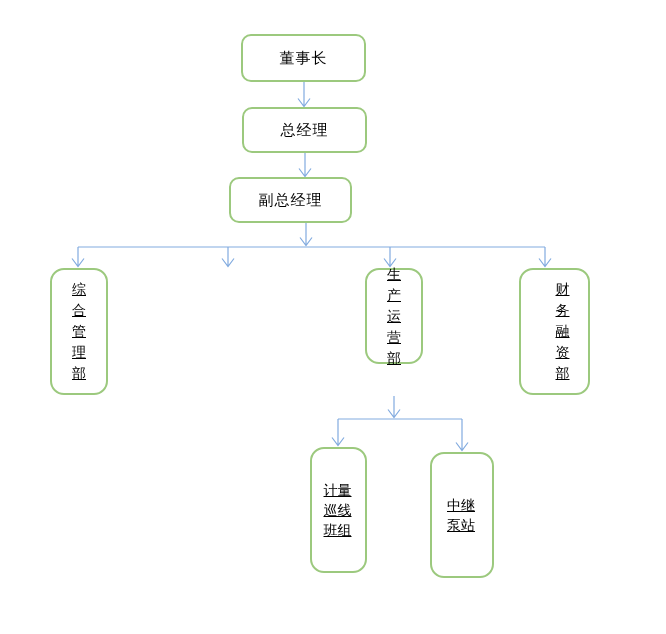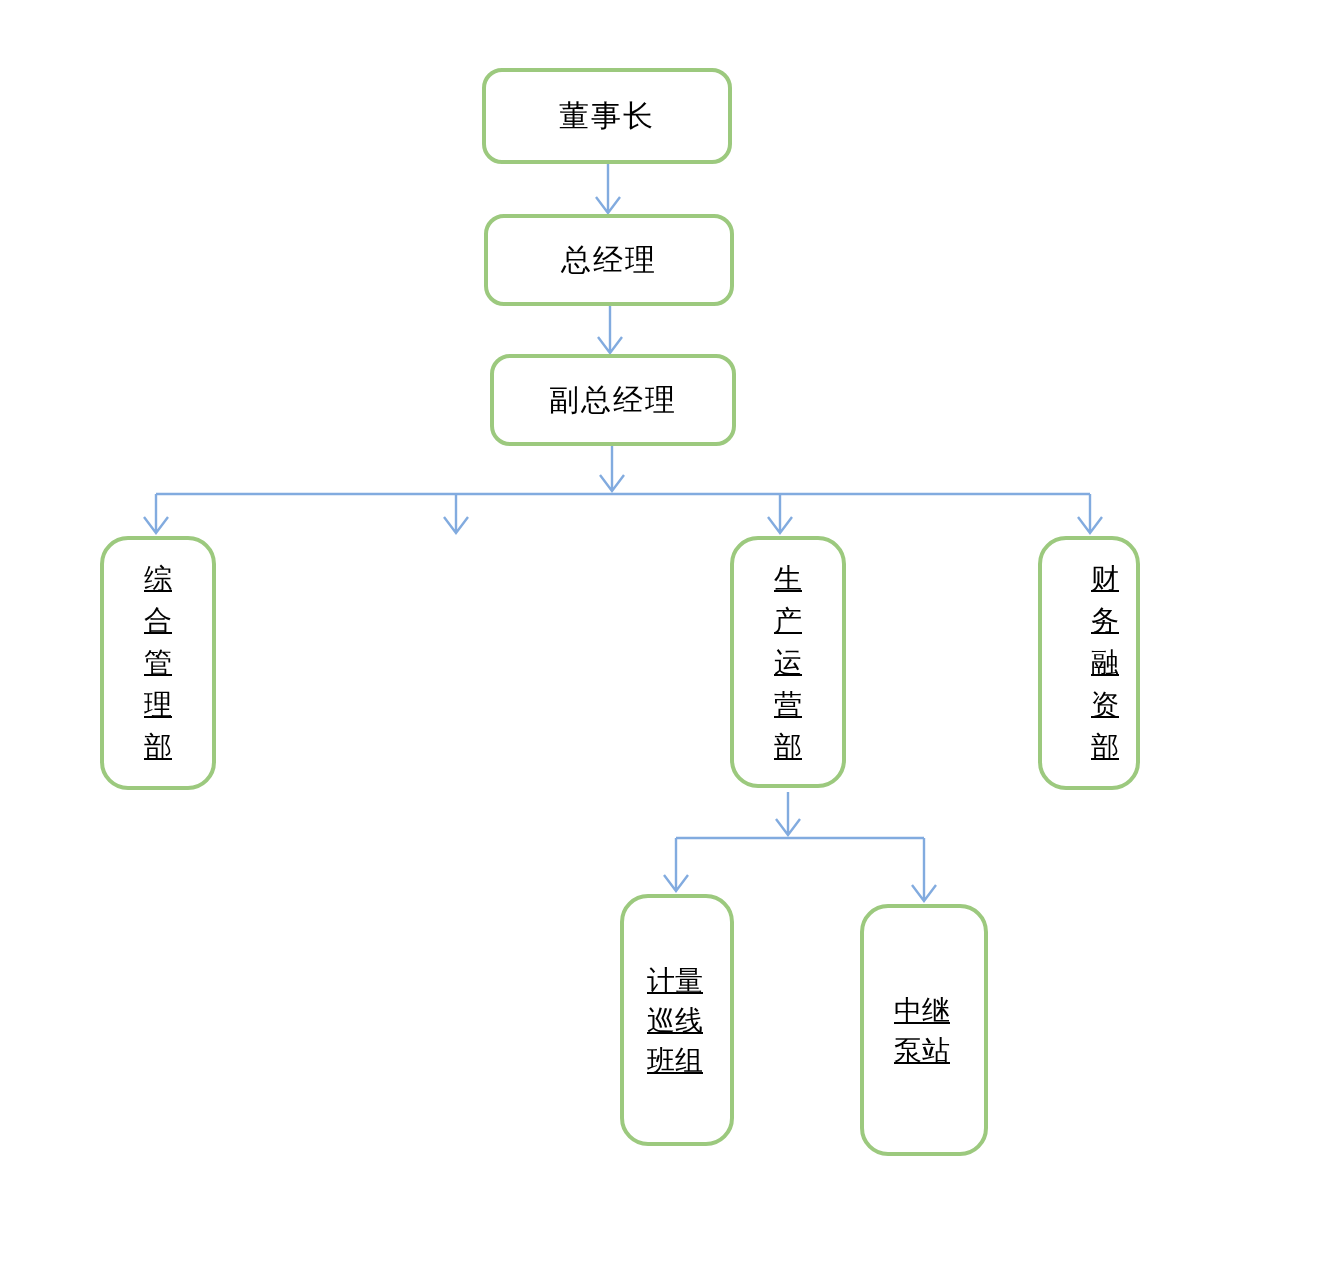--- a/index.html
+++ b/index.html
@@ -81,34 +81,34 @@
   </svg>
 
   <div class="node wide" style="left:242px; top:107px; width:125px; height:46px;">
     <span class="label-h">总经理</span>
   </div>
 
   <div class="node wide" style="left:241px; top:34px; width:125px; height:48px;">
     <span class="label-h">董事长</span>
   </div>
 
-  <div class="node wide" style="left:245px; top:177px; width:123px; height:46px;">
+  <div class="node wide" style="left:229px; top:177px; width:123px; height:46px;">
     <span class="label-h">副总经理</span>
   </div>
 
   <div class="node tall" style="left:50px; top:268px; width:58px; height:127px;">
     <span class="label-v">综合管理部</span>
   </div>
 
 
-  <div class="node tall" style="left:365px; top:268px; width:58px; height:126px;">
+  <div class="node tall" style="left:365px; top:268px; width:58px; height:96px;">
     <span class="label-v">生产运营部</span>
   </div>
 
-  <div class="node tall" style="left:519px; top:268px; width:51px; height:127px;padding-left:16px;">
+  <div class="node tall" style="left:519px; top:268px; width:71px; height:127px;padding-left:16px;">
     <span class="label-v">财务融资部</span>
   </div>
 
   <div class="node tall" style="left:310px; top:447px; width:57px; height:126px;">
     <span class="label-w">计量巡线班组</span>
   </div>
 
   <div class="node tall" style="left:430px; top:452px; width:64px; height:126px;">
     <span class="label-w">中继泵站</span>
   </div>

